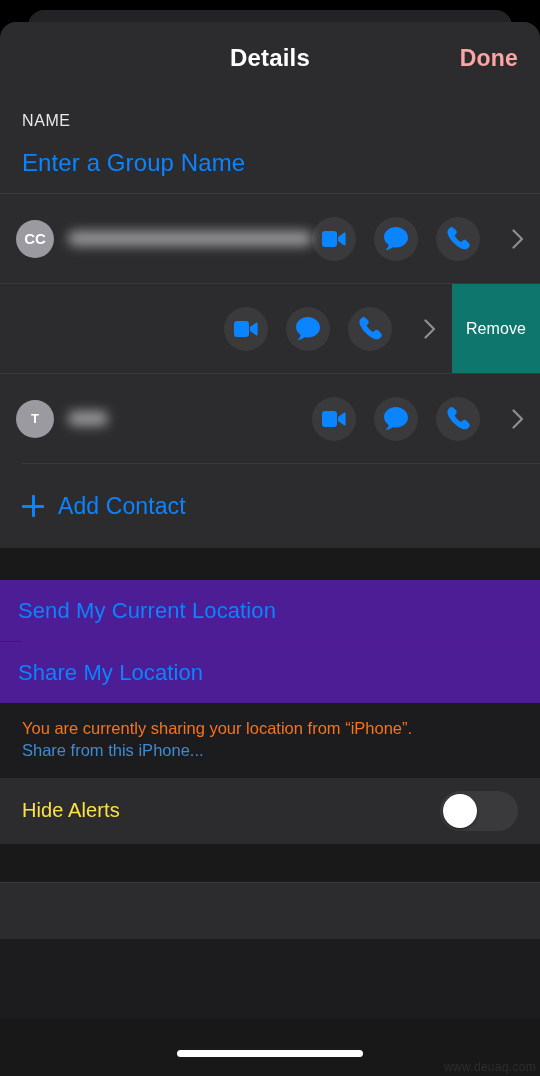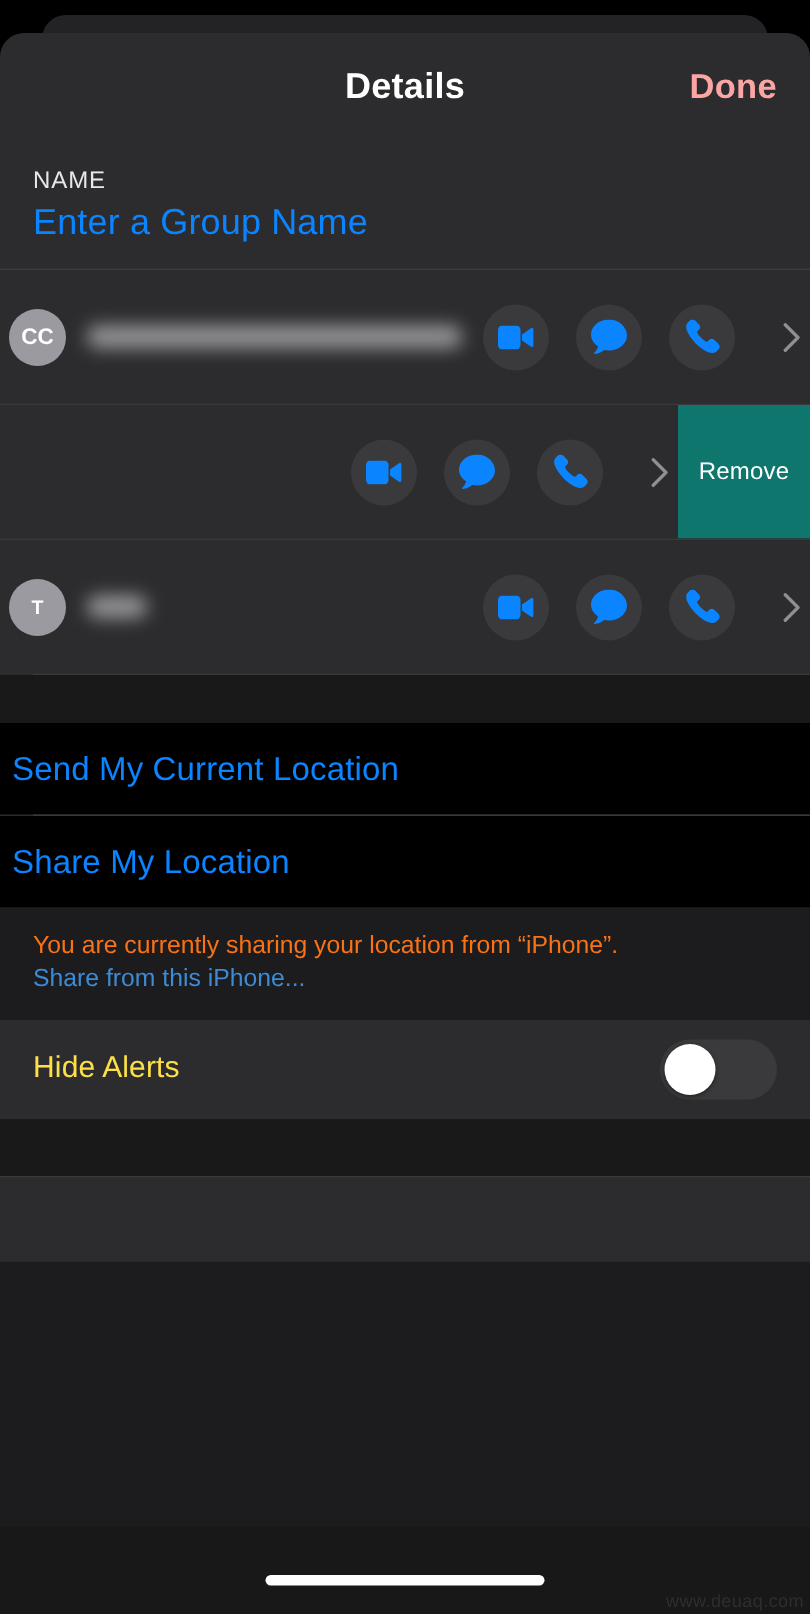--- a/index.html
+++ b/index.html
@@ -39,29 +39,29 @@
   }
 
   
   .section { background:#2c2c2e; }
   .gap { background:#191919; }
   .hairline { height:1px; background:#3a3a3c; margin-left:22px; }
   .hairline.full { margin-left:0; }
 
   
   .name-sec { padding:18px 22px 16px 22px; background:#2c2c2e; }
-  .name-label { font-size:16px; color:#e8e8ea; letter-spacing:.6px; margin-bottom:5px; }
+  .name-label { font-size:16px; color:#e8e8ea; letter-spacing:.6px; margin-bottom:19px; }
   .name-input { font-size:24px; color:#0a84ff; letter-spacing:.1px; }
 
   
   .contact-row {
     position:relative; height:89px; background:#2c2c2e;
     display:flex; align-items:center; overflow:hidden;
   }
-  .contact-slide { display:flex; align-items:center; width:100%; height:100%; padding:0 6px; }
+  .contact-slide { display:flex; align-items:center; width:100%; height:100%; padding:0 16px; }
   .contact-row.swiped .contact-slide { transform:translateX(-88px); }
 
   .avatar {
     width:38px; height:38px; border-radius:50%;
     background:#9a9aa0; color:#fff;
     display:flex; align-items:center; justify-content:center;
     font-size:15px; font-weight:bold; flex:0 0 auto;
   }
   .avatar.small-glyph { font-size:13px; }
 
@@ -93,21 +93,21 @@
   .add-row { display:flex; align-items:center; height:84px; padding:0 22px; background:#2c2c2e; }
   .plus { width:22px; height:22px; position:relative; flex:0 0 auto; margin-right:14px; }
   .plus:before, .plus:after {
     content:""; position:absolute; background:#0a84ff; border-radius:1px;
   }
   .plus:before { left:0; right:0; top:10px; height:2.5px; }
   .plus:after  { top:0; bottom:0; left:10px; width:2.5px; }
   .add-label { font-size:23px; color:#0a84ff; letter-spacing:.1px; }
 
   
-  .link-row { height:61px; display:flex; align-items:center; padding:0 8px; background:#000000; }
+  .link-row { height:61px; display:flex; align-items:center; padding:0 18px; background:#4c1d95; }
   .link-text { font-size:22px; color:#0a84ff; letter-spacing:.1px; }
   .link-text.destructive { color:#ff4a3d; }
 
   
   .footnote { background:#1c1c1e; padding:14px 22px 16px 22px; }
   .footnote-main { font-size:16.5px; color:#f97316; line-height:1.35; }
   .footnote-link { font-size:16.5px; color:#3d8bd4; line-height:1.35; }
 
   
   .toggle-row { height:66px; display:flex; align-items:center; padding:0 22px; background:#2c2c2e; }
@@ -246,20 +246,24 @@
             <div class="chev">
               <svg width="12" height="20" viewBox="0 0 12 20">
                   <path d="M1.5 1.5L10 10l-8.5 8.5" stroke="#8e8e93" stroke-width="2.2" fill="none" stroke-linecap="round" stroke-linejoin="round"></path>
                 </svg>
             </div>
           </div>
         </div>
       </div>
       <div class="hairline"></div>
 
+      <div class="add-row">
+        <div class="plus"></div>
+        <div class="add-label">Add Contact</div>
+      </div>
     </div>
 
     <div class="gap" style="height:32px"></div>
 
     <div class="section">
       <div class="link-row">
         <div class="link-text">Send My Current Location</div>
       </div>
       <div class="hairline"></div>
       <div class="link-row">

